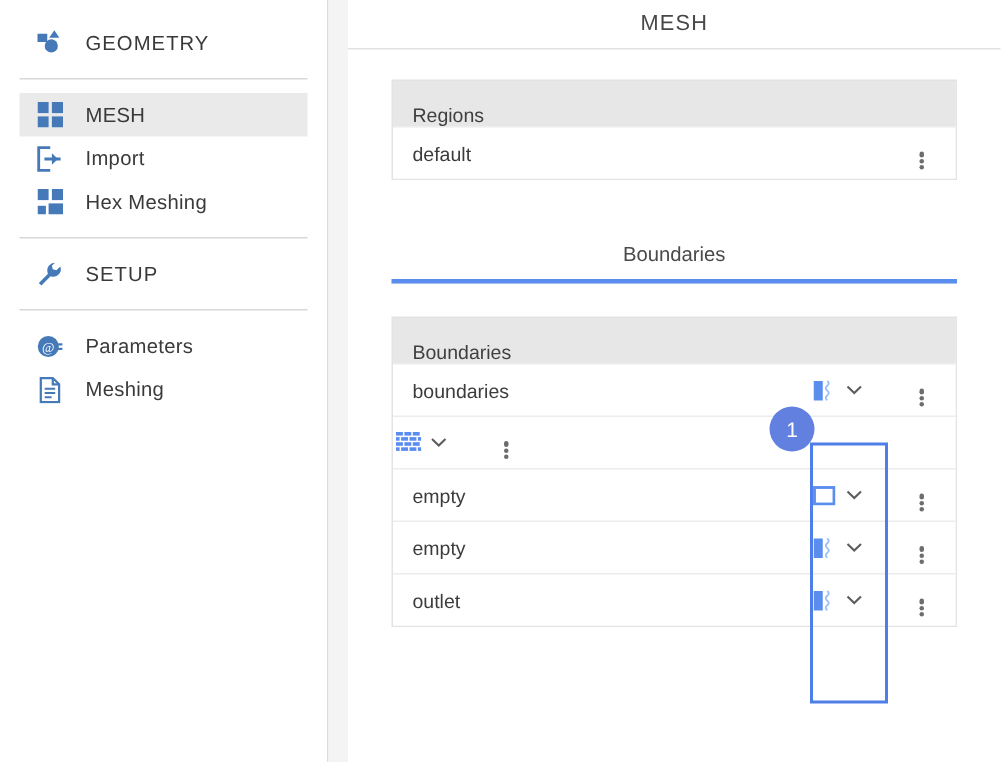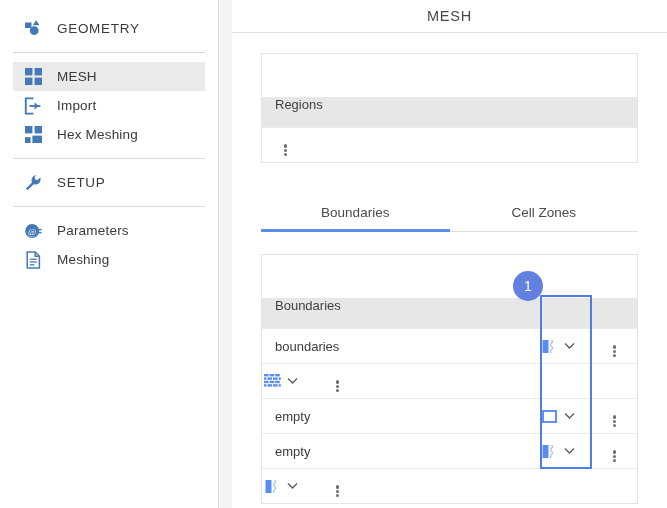--- a/index.html
+++ b/index.html
@@ -105,25 +105,24 @@
   
   .panel {
     border: 1px solid #e3e3e3;
     background: #ffffff;
     box-sizing: border-box;
   }
   .panel-head {
     background: #e7e7e7;
     height: 30px;
     display: flex;
-    align-items: flex-start;
+    align-items: flex-end;
     padding: 0 12px 0 13px;
     box-sizing: border-box;
     position: relative;
-    margin-top: 43px;
   }
   .panel-head-title {
     font-size: 13px;
     color: #3f3f3f;
   }
   .row {
     height: 35px;
     display: flex;
     align-items: center;
     box-sizing: border-box;
@@ -335,36 +334,34 @@
       <div class="main-title">MESH</div>
     </div>
 
     <div class="main-body">
 
       <div class="panel">
         <div class="panel-head">
           <span class="panel-head-title">Regions</span>
         </div>
         <div class="row">
+          <div class="row-name">default</div>
           <div class="kebab">
             <span class="kebab-inner">
               <span></span>
               <span></span>
               <span></span>
             </span>
           </div>
         </div>
       </div>
 
       <div class="tabs">
         <div class="tab active">
           <span>Boundaries</span>
-        </div>
-        <div class="tab">
-          <span>Cell Zones</span>
         </div>
       </div>
 
       <div class="panel" style="margin-top:22px;">
         <div class="panel-head">
           <span class="panel-head-title">Boundaries</span>
         </div>
 
         <div class="row">
           <div class="row-name">boundaries</div>
@@ -468,20 +465,21 @@
           <div class="kebab">
             <span class="kebab-inner">
               <span></span>
               <span></span>
               <span></span>
             </span>
           </div>
         </div>
 
         <div class="row">
+          <div class="row-name">outlet</div>
           <div class="row-type">
             <span class="type-ico">
               <svg width="16" height="15" viewBox="0 0 16 15">
                 <rect x="1.5" y="1" width="6" height="13" fill="#5b8def"></rect>
                 <path d="M10.5 1 q2 1.6 0 3.2 q-2 1.6 0 3.2 q2 1.6 0 3.2 q-2 1.6 0 3.2" fill="none" stroke="#9dbdf5" stroke-width="1.2"></path>
               </svg>
             </span>
             <span class="chev">
               <svg width="11" height="8" viewBox="0 0 11 8">
                 <path d="M1 1.6 L5.5 6 L10 1.6" fill="none" stroke="#5d5d5d" stroke-width="1.4"></path>

